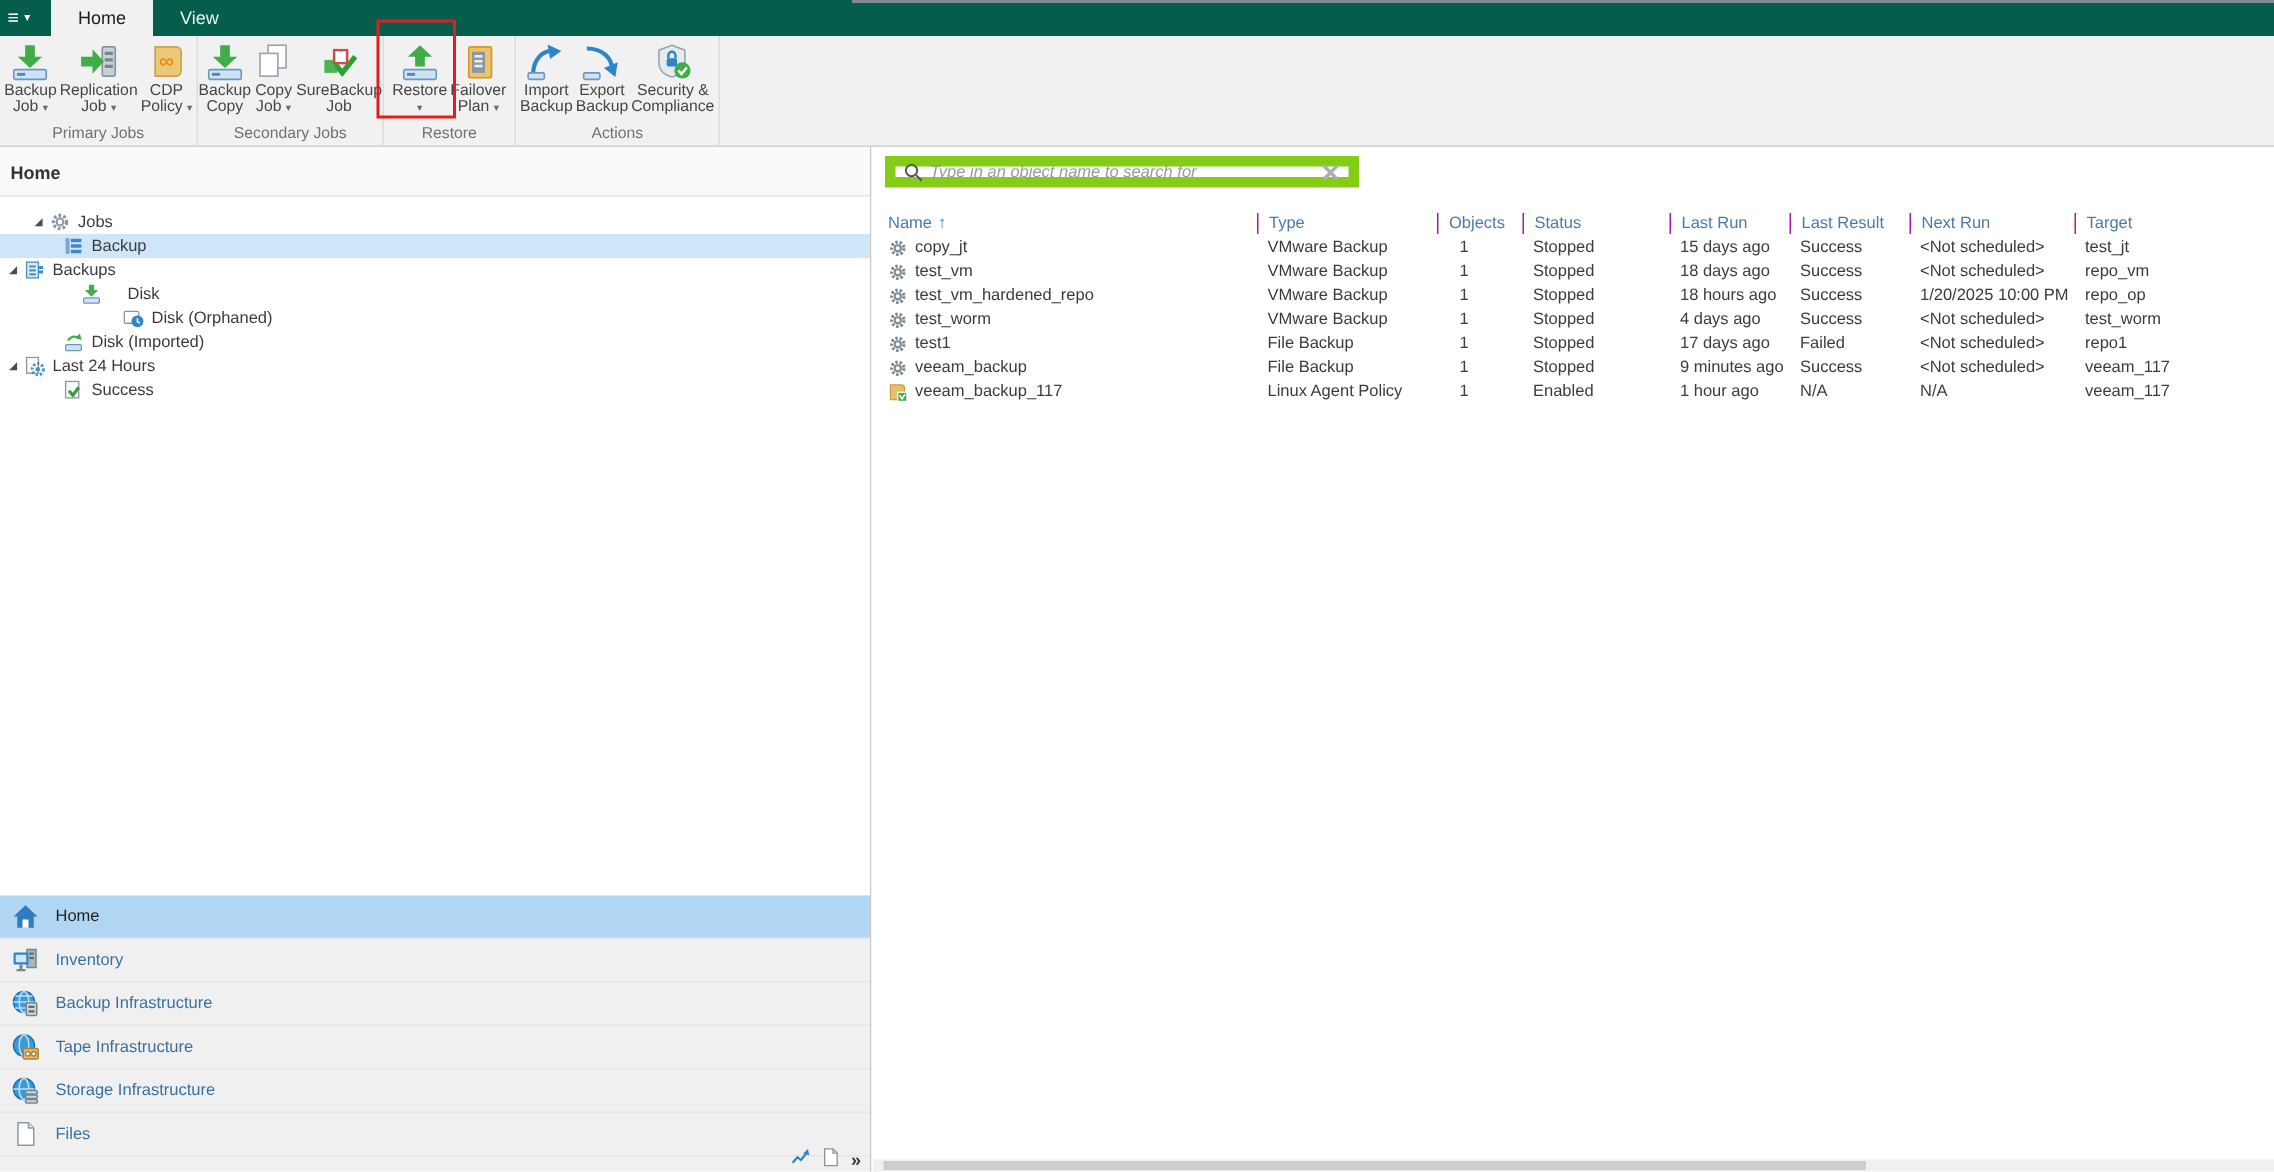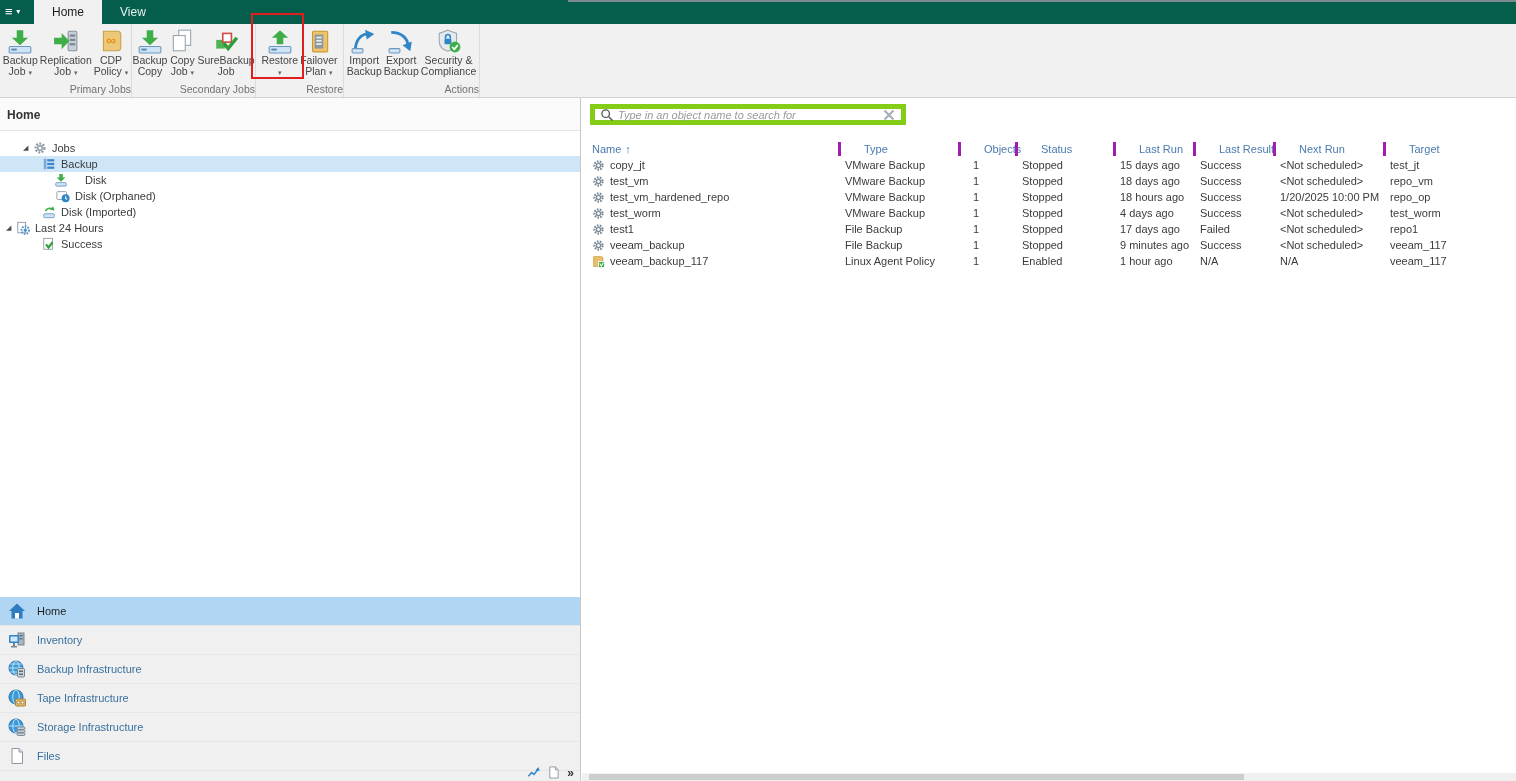--- a/index.html
+++ b/index.html
@@ -18,21 +18,21 @@
   
   .ribbon { position:absolute; left:0; top:24px; width:1516px; height:74px; background:#f1f1f1; border-bottom:1px solid #d2d2d2; }
   .rgroups { display:flex; height:100%; }
   .rgroup { position:relative; height:100%; border-right:1px solid #dcdcdc; padding-top:3px; }
   .rbuttons { display:flex; justify-content:center; align-items:flex-start; height:56px; }
   .rbtn { display:flex; flex-direction:column; align-items:center; padding:1px 1px; cursor:default; }
   .ricon { width:26px; height:26px; display:block; }
   .ricon svg { width:26px; height:26px; }
   .rlabel { text-align:center; font-size:10.5px; line-height:11px; color:#464646; margin-top:1px; white-space:nowrap; }
   .caret { font-size:7px; color:#6a6a6a; }
-  .glabel { position:absolute; left:0; right:0; bottom:2px; text-align:right; font-size:10.5px; color:#717171; }
+  .glabel { position:absolute; left:0; right:0; bottom:2px; text-align:center; font-size:10.5px; color:#717171; }
   .hl-box { position:absolute; left:251px; top:13px; width:53px; height:66px; border:2px solid #e11d1d; z-index:30; pointer-events:none; }
 
   
   .left-panel { position:absolute; left:0; top:98px; width:581px; bottom:0; background:#fff; border-right:1px solid #c9c9c9; }
   .panel-title { position:absolute; left:0; top:0; right:0; height:33px; background:#fafafa; border-bottom:1px solid #e3e3e3;
     font-weight:bold; font-size:12px; color:#333; padding:10px 0 0 7px; }
   .tree { position:absolute; left:0; top:33px; right:0; bottom:184px; padding-top:9px; overflow:hidden; }
   .tree-item { height:16px; display:flex; align-items:center; cursor:default; white-space:nowrap; }
   .tree-item.selected { background:#cfe6f9; }
   .twisty { width:13px; font-size:7px; color:#4d4d4d; text-align:left; padding-left:3px; }
@@ -43,31 +43,31 @@
   .nav-item { height:29px; display:flex; align-items:center; border-bottom:1px solid #e6e6e6; color:#39719f; cursor:default; }
   .nav-item.selected { background:#b0d6f3; color:#1f1f1f; }
   .n-icon { width:20px; height:18px; margin:0 9px 0 8px; display:inline-flex; }
   .n-icon svg { width:18px; height:18px; }
   .nav-overflow { position:absolute; right:6px; bottom:1px; height:14px; display:flex; align-items:center; gap:7px; }
   .ov-icon svg { width:13px; height:13px; }
   .ov-chevron { font-size:12px; font-weight:bold; color:#333; line-height:13px; }
 
   
   .main { position:absolute; left:581px; top:98px; right:0; bottom:0; background:#fff; }
-  .search-bar { position:absolute; left:9px; top:6px; width:316px; height:21px; border:5px solid #84cc16; background:#fff;
+  .search-bar { position:absolute; left:9px; top:6px; width:316px; height:21px; border:7px solid #84cc16; background:#fff;
     display:flex; align-items:center; padding:0 4px 0 5px; }
   .search-bar svg.mag { width:14px; height:14px; flex:none; }
   .search-input { flex:1; border:none; outline:none; font-size:11px; padding:0 4px; font-family:inherit; color:#333; background:transparent; }
   .search-input::placeholder { color:#9a9a9a; font-style:italic; }
   .search-clear { flex:none; width:16px; height:16px; cursor:default; }
   .search-clear svg { width:16px; height:16px; }
 
   .grid-header, .trow { display:grid; grid-template-columns:255px 120px 57px 98px 80px 80px 110px 1fr; }
   .grid-header { position:absolute; left:2px; right:0; top:42px; height:17px; color:#4a7ab0; }
-  .hcell { padding-left:23px; display:flex; align-items:center; white-space:nowrap; border-left:3px solid #a21caf; height:14px; margin-top:2px; }
+  .hcell { padding-left:7px; display:flex; align-items:center; white-space:nowrap; border-left:1px solid #a21caf; height:14px; margin-top:2px; }
   .hcell:first-child { border-left:none; padding-left:9px;text-align:center; }
   .sort-arrow { color:#2e86c9; margin-left:4px; font-size:11px; }
   .grid-rows { position:absolute; left:2px; right:0; top:59px; }
   .trow { height:16px; cursor:default; }
   .trow > span { padding-left:7px; display:flex; align-items:center; white-space:nowrap; overflow:hidden; }
   .name-cell { padding-left:9px !important; }
   .r-icon { width:13px; height:13px; margin-right:5px; flex:none; display:inline-flex; }
   .r-icon svg { width:13px; height:13px; }
   .c-objects { padding-left:15px !important; }
 
@@ -228,31 +228,45 @@
         <span class="t-icon">
           <svg viewBox="0 0 16 16">
             <rect x="2" y="2" width="3" height="12" fill="#7aa7d4"></rect>
             <rect x="6" y="2.5" width="8" height="2.6" fill="#3b87c8"></rect>
             <rect x="6" y="6.7" width="8" height="2.6" fill="#3b87c8"></rect>
             <rect x="6" y="10.9" width="8" height="2.6" fill="#3b87c8"></rect>
           </svg>
         </span>
         <span>Backup</span>
       </div>
+      <div class="tree-item" style="padding-left: 3px;">
+        <span class="twisty">◢</span>
+        <span class="t-icon">
+          <svg viewBox="0 0 16 16">
+            <rect x="2" y="2" width="9" height="12" fill="#dcebf8" stroke="#4a90c9"></rect>
+            <rect x="4" y="4.5" width="5" height="1.6" fill="#4a90c9"></rect>
+            <rect x="4" y="7.5" width="5" height="1.6" fill="#4a90c9"></rect>
+            <rect x="4" y="10.5" width="5" height="1.6" fill="#4a90c9"></rect>
+            <rect x="11" y="5" width="3.5" height="2.2" fill="#3b87c8"></rect>
+            <rect x="11" y="8.4" width="3.5" height="2.2" fill="#3b87c8"></rect>
+          </svg>
+        </span>
+        <span>Backups</span>
+      </div>
       <div class="tree-item" style="padding-left: 29px; gap: 12px;">
         <span class="twisty" style="visibility: hidden;">◢</span>
         <span class="t-icon">
           <svg viewBox="0 0 16 16">
             <path d="M6 1h4v4h3l-5 5-5-5h3z" fill="#3fae49"></path>
             <rect x="2" y="11" width="12" height="4" rx="1" fill="#cfe3f6" stroke="#6c98bf"></rect>
           </svg>
         </span>
         <span>Disk</span>
       </div>
-      <div class="tree-item" style="padding-left: 43px;">
+      <div class="tree-item" style="padding-left: 29px; margin-left: 40px;">
         <span class="twisty" style="visibility: hidden;">◢</span>
         <span class="t-icon">
           <svg viewBox="0 0 16 16">
             <rect x="1" y="3" width="11" height="9" rx="1" fill="#fff" stroke="#8a98a5"></rect>
             <circle cx="11" cy="10.5" r="4.5" fill="#2e86c9"></circle>
             <path d="M11 8.2v2.6l1.8 1" stroke="#fff" stroke-width="1.2" fill="none"></path>
           </svg>
         </span>
         <span>Disk (Orphaned)</span>
       </div>

